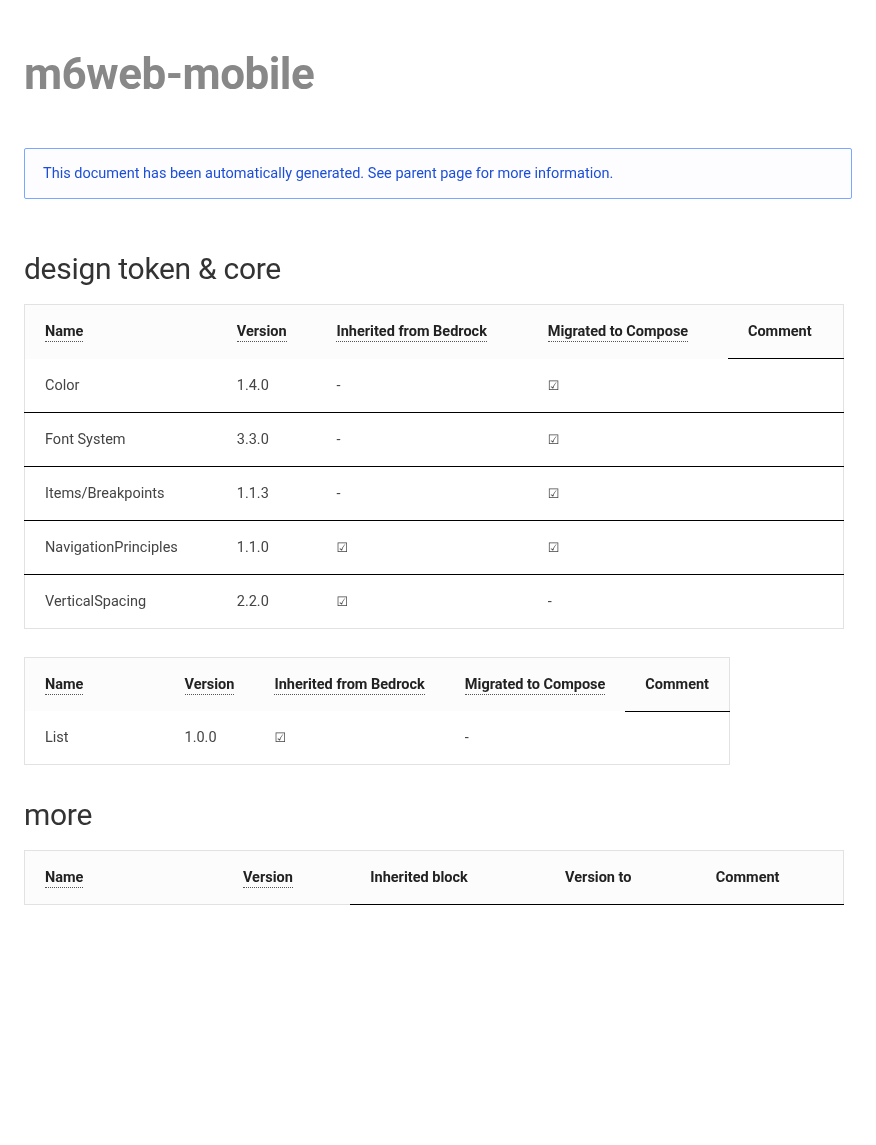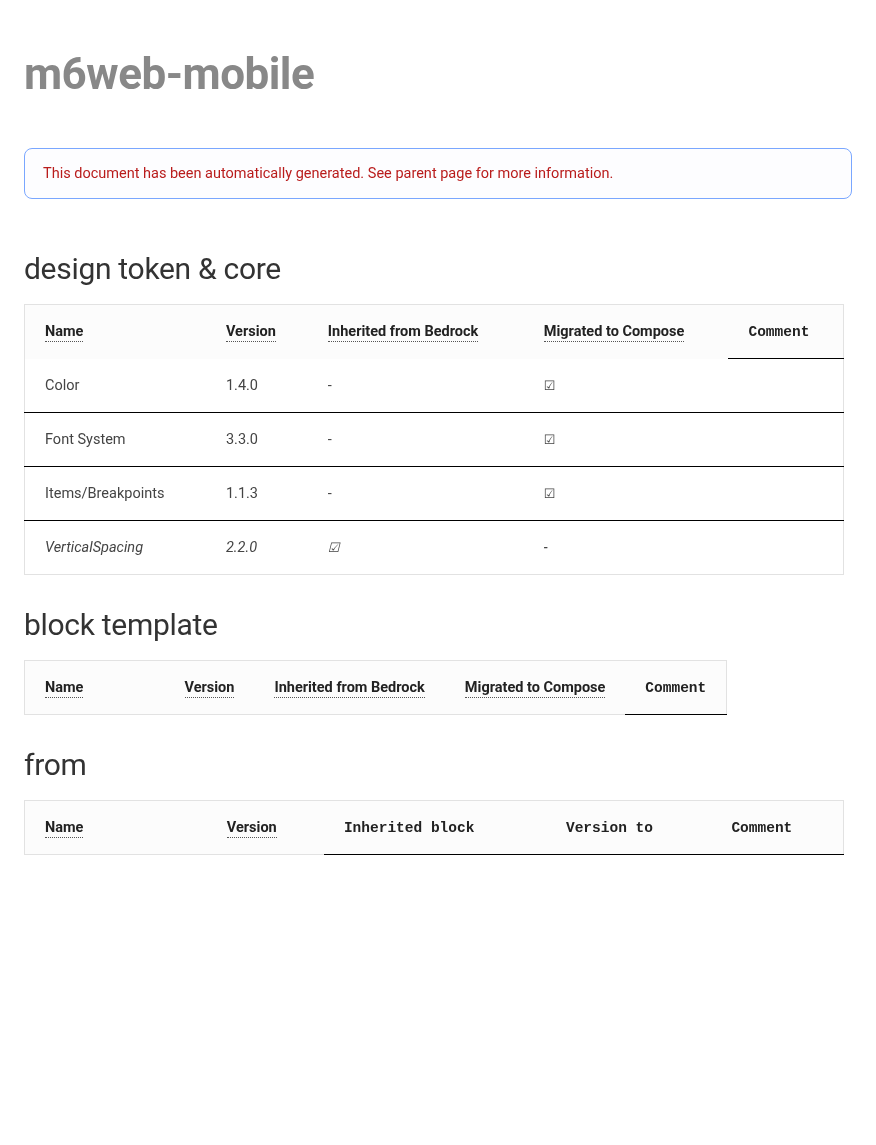--- a/index.html
+++ b/index.html
@@ -13,25 +13,25 @@
   h1.page-title {
     font-size: 44px;
     font-weight: 700;
     color: #888;
     margin-top: 24px;
     margin-bottom: 48px;
     letter-spacing: -0.5px;
   }
   .info-banner {
     border: 1px solid #7aa7ff;
-    border-radius: 8px;
+    border-radius: 2px;
     background: #fdfdff;
     padding: 16px 18px;
     font-size: 14.5px;
-    color: #b91c1c;
+    color: #1d4ed8;
     margin-bottom: 52px;
   }
   h2.section-heading {
     font-size: 30px;
     font-weight: 400;
     color: #333;
     margin-bottom: 18px;
     margin-top: 32px;
     letter-spacing: -0.3px;
   }
@@ -56,23 +56,22 @@
   table.data-table th.sortable {
     text-decoration: none;
     border-bottom-style: none;
   }
   table.data-table th.sortable span.th-label {
     border-bottom: 1px dotted #555;
     padding-bottom: 1px;
   }
   table.data-table th:not(.sortable) span.th-label {
     border-bottom: none;
-    font-family: Liberation Mono, monospace;
   }
-  table.data-table tr:last-child td { border-bottom: none; font-style: italic; }
+  table.data-table tr:last-child td { border-bottom: none; }
   table.data-table td { color: #444; }
   td.center, th.center { text-align: center; }
   .check-icon {
     display: inline-block;
     font-size: 13px;
     line-height: 1;
     color: #444;
   }
   
   .w-wide table.data-table { width: 100%; max-width: 820px; }
@@ -115,47 +114,60 @@
             <td class="center"></td>
           </tr>
           <tr>
             <td class="">Items/Breakpoints</td>
             <td class="center">1.1.3</td>
             <td class="center">-</td>
             <td class="center"><span class="check-icon">☑</span></td>
             <td class="center"></td>
           </tr>
           <tr>
+            <td class="">NavigationPrinciples</td>
+            <td class="center">1.1.0</td>
+            <td class="center"><span class="check-icon">☑</span></td>
+            <td class="center"><span class="check-icon">☑</span></td>
+            <td class="center"></td>
+          </tr>
+          <tr>
             <td class="">VerticalSpacing</td>
             <td class="center">2.2.0</td>
             <td class="center"><span class="check-icon">☑</span></td>
             <td class="center">-</td>
             <td class="center"></td>
           </tr>
         </tbody>
       </table>
     </div>
     <div class="w-med">
-      <h2 class="section-heading">block template</h2>
       <table class="data-table">
         <thead>
           <tr>
             <th class="sortable "><span class="th-label">Name</span></th>
             <th class="sortable center"><span class="th-label">Version</span></th>
             <th class="sortable center"><span class="th-label">Inherited from Bedrock</span></th>
             <th class="sortable center"><span class="th-label">Migrated to Compose</span></th>
             <th class="center"><span class="th-label">Comment</span></th>
           </tr>
         </thead>
         <tbody>
+          <tr>
+            <td class="">List</td>
+            <td class="center">1.0.0</td>
+            <td class="center"><span class="check-icon">☑</span></td>
+            <td class="center">-</td>
+            <td class="center"></td>
+          </tr>
         </tbody>
       </table>
     </div>
     <div class="w-wide">
-      <h2 class="section-heading">from</h2>
+      <h2 class="section-heading">more</h2>
       <table class="data-table">
         <thead>
           <tr>
             <th class="sortable "><span class="th-label">Name</span></th>
             <th class="sortable center"><span class="th-label">Version</span></th>
             <th class="center"><span class="th-label">Inherited block</span></th>
             <th class="center"><span class="th-label">Version to</span></th>
             <th class="center"><span class="th-label">Comment</span></th>
           </tr>
         </thead>

